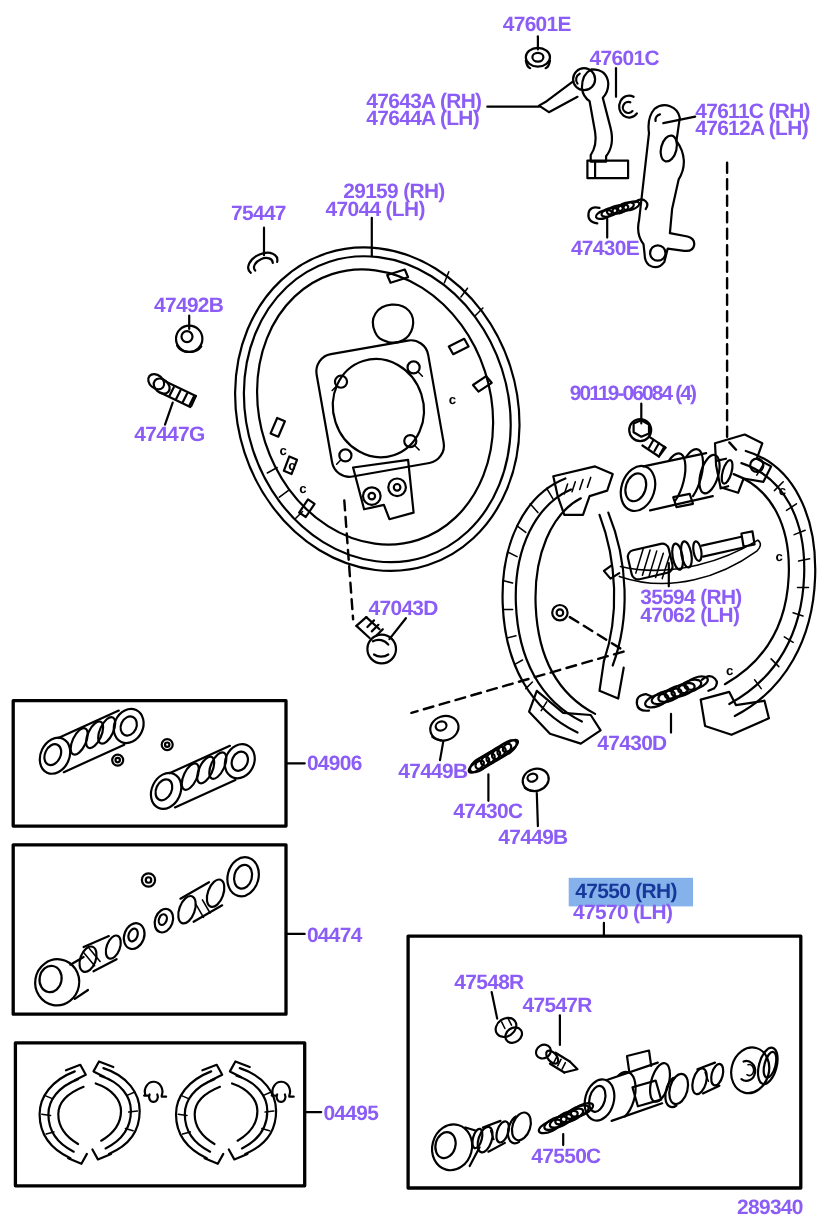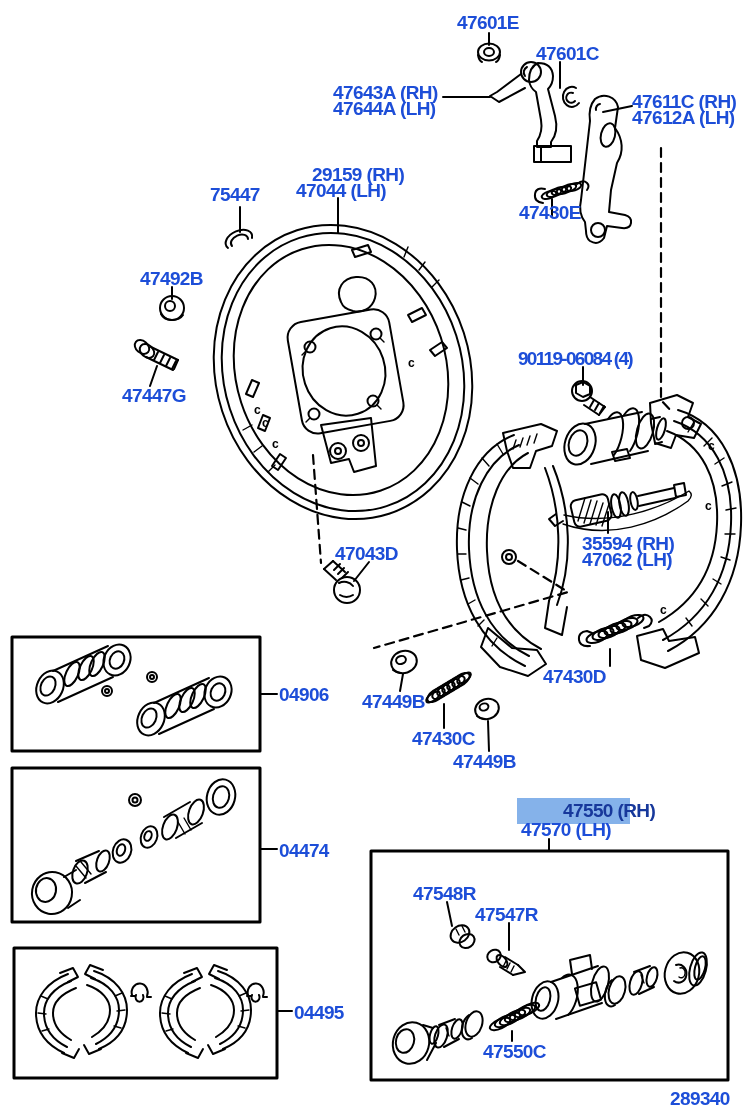--- a/index.html
+++ b/index.html
@@ -5,23 +5,23 @@
   html,body{margin:0;padding:0;background:#fff;}
   .stage{position:relative;width:756px;height:1108px;background:#fff;overflow:hidden;
          font-family:"Liberation Sans",sans-serif;}
   .art path,.art ellipse,.art circle,.art rect,.art line,.art polyline{
     stroke:#000;stroke-width:2;fill:none;stroke-linecap:round;stroke-linejoin:round;}
   .art .box{stroke-width:3;}
   .art .thin{stroke-width:1.4;}
   .art .dash{stroke-dasharray:9 6;stroke-width:2.2;}
   .art .lead{stroke-width:2;}
   .lbl{position:absolute;font-weight:bold;font-size:19px;line-height:1;
-       letter-spacing:-0.6px;color:#1d4ed8;white-space:nowrap;}
+       letter-spacing:-0.6px;color:#8b5cf6;white-space:nowrap;}
   .lbl.cond{letter-spacing:-1.7px;}
-  .lbl.sel{color:#17389b;margin-left:40px;}
+  .lbl.sel{color:#17389b;}
   .hl{position:absolute;left:517px;top:798px;width:113px;height:26px;background:#85b2ea;}
   .cmark{position:absolute;font-weight:bold;font-size:12px;line-height:1;color:#000;}
 </style>
 </head>
 <body>
 
 <div class="stage">
 
 <svg class="art" width="756" height="1108" viewBox="0 0 756 1108">
 
@@ -388,21 +388,21 @@
 <div class="lbl" style="left:536px;top:44px">47601C</div>
 <div class="lbl" style="left:333px;top:83px">47643A (RH)</div>
 <div class="lbl" style="left:333px;top:99px">47644A (LH)</div>
 <div class="lbl" style="left:632px;top:92px">47611C (RH)</div>
 <div class="lbl" style="left:632px;top:108px">47612A (LH)</div>
 <div class="lbl" style="left:312px;top:165px">29159 (RH)</div>
 <div class="lbl" style="left:296px;top:181px">47044 (LH)</div>
 <div class="lbl" style="left:210px;top:185px">75447</div>
 <div class="lbl" style="left:140px;top:269px">47492B</div>
 <div class="lbl" style="left:122px;top:386px">47447G</div>
-<div class="lbl" style="left:519px;top:203px">47430E</div>
+<div class="lbl" style="left:519px;top:217px">47430E</div>
 <div class="lbl cond" style="left:518px;top:349px">90119-06084 (4)</div>
 <div class="lbl" style="left:582px;top:534px">35594 (RH)</div>
 <div class="lbl" style="left:582px;top:550px">47062 (LH)</div>
 <div class="lbl" style="left:335px;top:544px">47043D</div>
 <div class="lbl" style="left:362px;top:692px">47449B</div>
 <div class="lbl" style="left:412px;top:729px">47430C</div>
 <div class="lbl" style="left:453px;top:752px">47449B</div>
 <div class="lbl" style="left:543px;top:667px">47430D</div>
 <div class="lbl" style="left:279px;top:685px">04906</div>
 <div class="lbl" style="left:279px;top:841px">04474</div>

